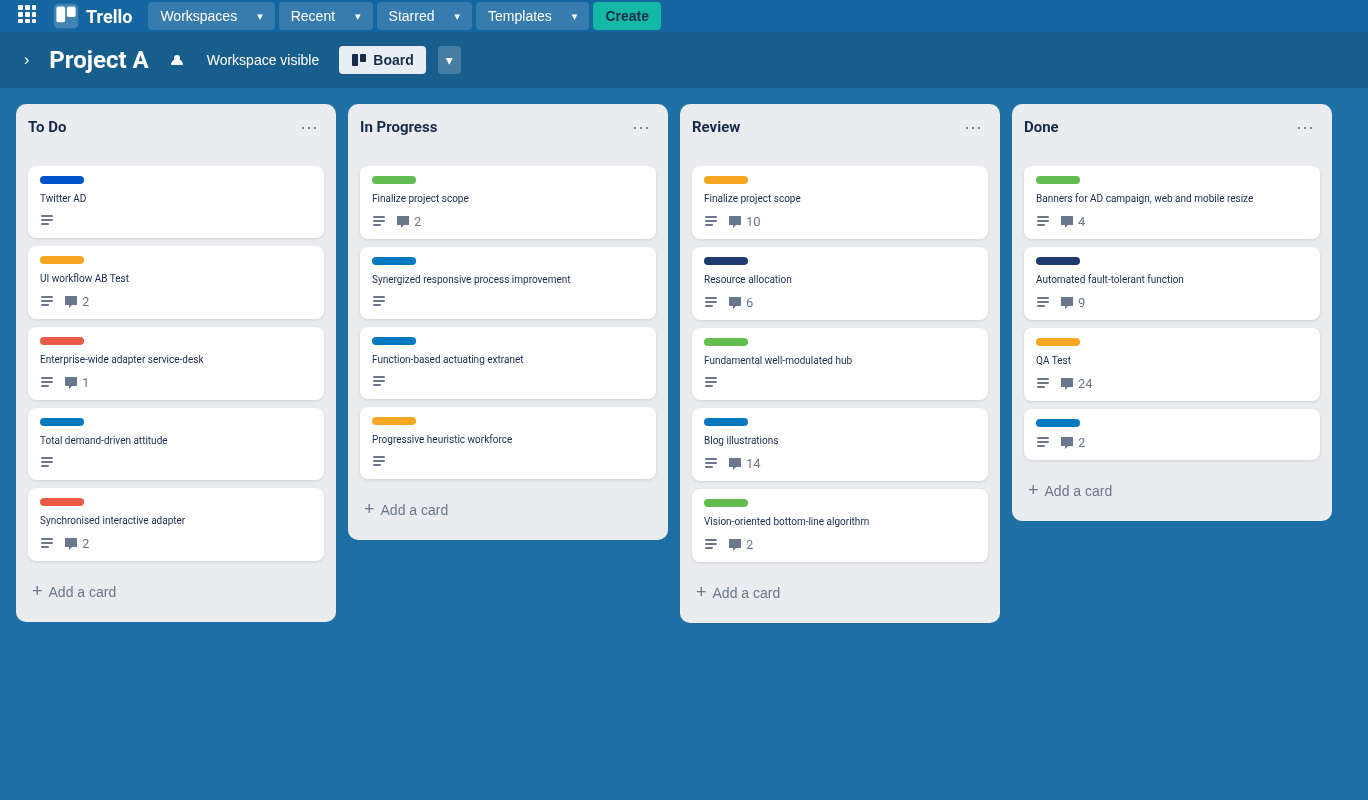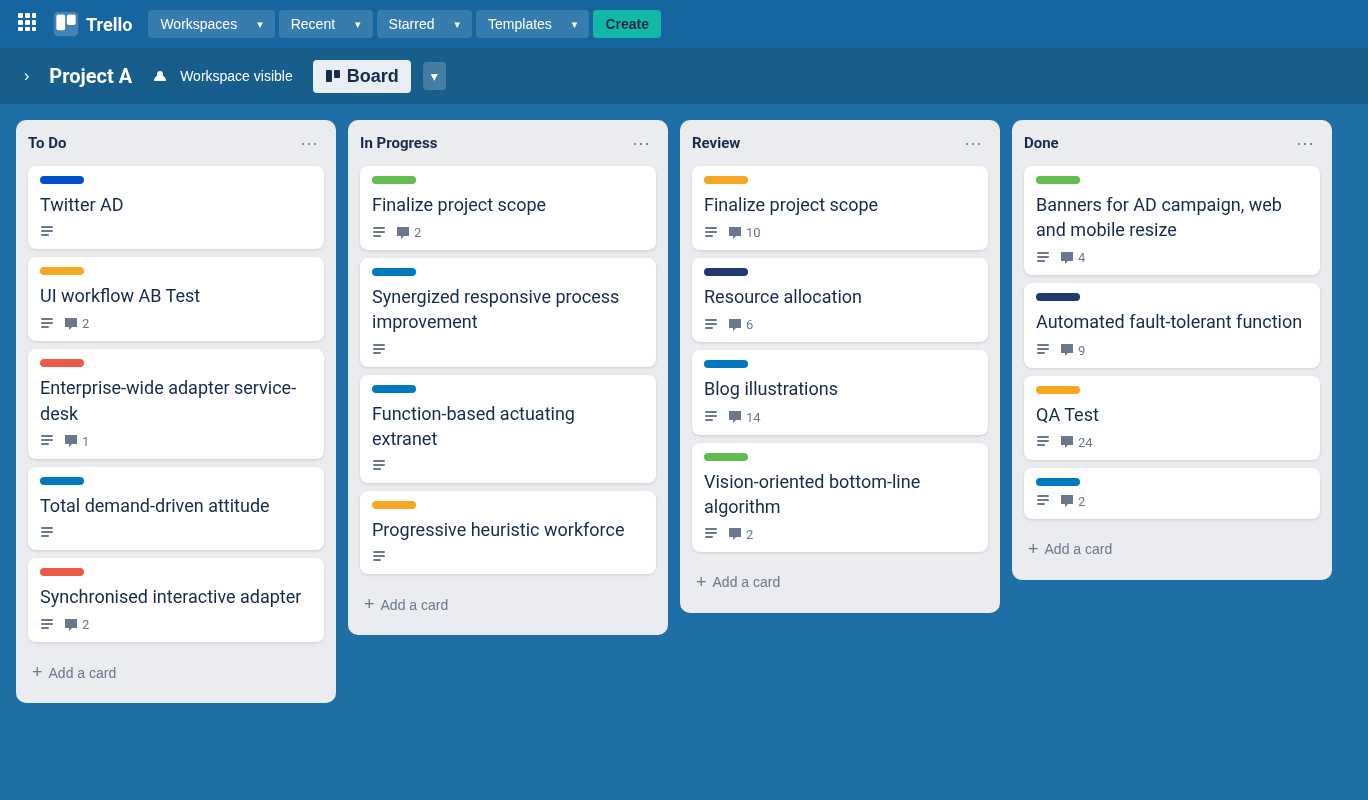--- a/index.html
+++ b/index.html
@@ -6,21 +6,21 @@
     body {
       font-family: -apple-system, BlinkMacSystemFont, 'Segoe UI', Roboto, sans-serif;
       background: #1d6fa5;
       min-height: 800px;
       overflow: hidden;
     }
 
     
     .topnav {
       background: #1565a0;
-      height: 48px;
+      height: 32px;
       display: flex;
       align-items: center;
       padding: 0 12px;
       gap: 4px;
     }
     .topnav-grid {
       color: white;
       font-size: 20px;
       margin-right: 6px;
       cursor: pointer;
@@ -77,45 +77,45 @@
       border: none;
       color: white;
       font-size: 16px;
       cursor: pointer;
       padding: 4px 8px;
       border-radius: 4px;
       line-height: 1;
     }
     .board-title {
       color: white;
-      font-size: 20px;
+      font-size: 24px;
       font-weight: 700;
     }
     .workspace-visible {
       display: flex;
       align-items: flex-start;
-      gap: 12px;
+      gap: 22px;
       color: white;
       font-size: 14px;
       background: none;
       border: none;
       cursor: pointer;
       padding: 4px 8px;
       border-radius: 4px;
     }
     .board-view-btn {
       display: flex;
       align-items: center;
       gap: 6px;
       background: rgba(255,255,255,0.9);
       color: #172b4d;
       border: none;
       padding: 6px 12px;
       border-radius: 4px;
-      font-size: 18px;
+      font-size: 14px;
       font-weight: 600;
       cursor: pointer;
     }
     .board-dropdown {
       background: rgba(255,255,255,0.2);
       border: none;
       color: white;
       padding: 6px 8px;
       border-radius: 4px;
       cursor: pointer;
@@ -142,21 +142,21 @@
       max-height: 100%;
       overflow-y: auto;
       display: flex;
       flex-direction: column;
       gap: 8px;
     }
     .column-header {
       display: flex;
       align-items: center;
       justify-content: space-between;
-      margin-bottom: 4px;
+      margin-bottom: 20px;
     }
     .column-title {
       font-size: 15px;
       font-weight: 700;
       color: #172b4d;
     }
     .column-menu-btn {
       background: none;
       border: none;
       cursor: pointer;
@@ -182,21 +182,21 @@
       margin-bottom: 8px;
     }
     .tag-blue { background: #0052cc; }
     .tag-yellow { background: #f5a623; }
     .tag-red { background: #eb5a46; }
     .tag-green { background: #61bd4f; }
     .tag-dark-blue { background: #1f3a6e; }
     .tag-blue2 { background: #0079bf; }
 
     .card-title {
-      font-size: 18px;
+      font-size: 10px;
       color: #172b4d;
       line-height: 1.4;
       margin-bottom: 8px;
     }
     .card-footer {
       display: flex;
       align-items: center;
       gap: 10px;
     }
     .card-icon {
@@ -487,20 +487,33 @@
               <rect x="1" y="5" width="12" height="2" rx="1"></rect>
               <rect x="1" y="9" width="8" height="2" rx="1"></rect>
             </svg>
           </span>
           <span class="card-icon"><svg viewBox="0 0 14 14" fill="#6b778c">
               <path d="M1 1h12v9H8l-3 3V10H1V1z"></path>
             </svg> 6</span>
         </div>
       </div>
       <div class="card">
+        <div class="card-tag tag-green"></div>
+        <div class="card-title">Fundamental well-modulated hub</div>
+        <div class="card-footer">
+          <span class="card-icon">
+            <svg viewBox="0 0 14 14" fill="#6b778c">
+              <rect x="1" y="1" width="12" height="2" rx="1"></rect>
+              <rect x="1" y="5" width="12" height="2" rx="1"></rect>
+              <rect x="1" y="9" width="8" height="2" rx="1"></rect>
+            </svg>
+          </span>
+        </div>
+      </div>
+      <div class="card">
         <div class="card-tag tag-blue2"></div>
         <div class="card-title">Blog illustrations</div>
         <div class="card-footer">
           <span class="card-icon">
             <svg viewBox="0 0 14 14" fill="#6b778c">
               <rect x="1" y="1" width="12" height="2" rx="1"></rect>
               <rect x="1" y="5" width="12" height="2" rx="1"></rect>
               <rect x="1" y="9" width="8" height="2" rx="1"></rect>
             </svg>
           </span>

